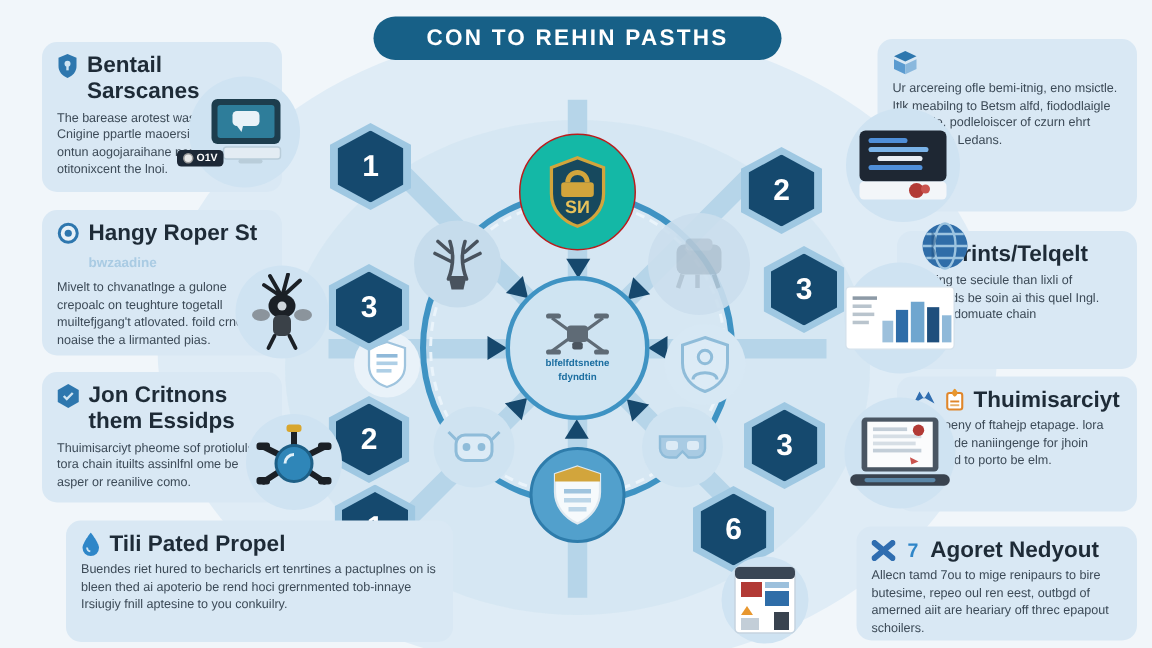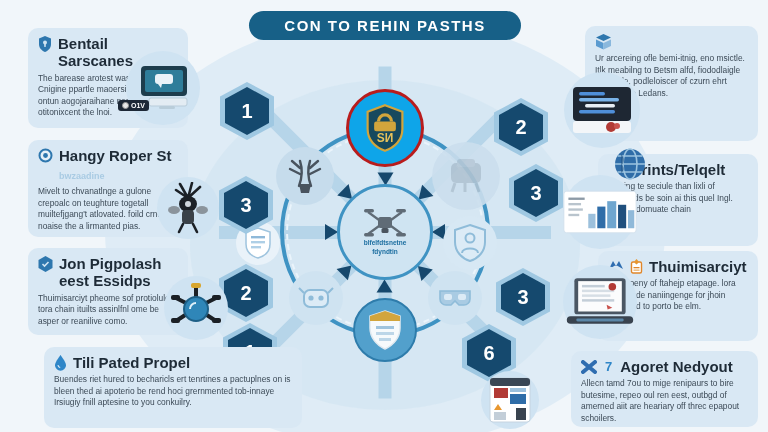--- a/index.html
+++ b/index.html
@@ -46,21 +46,21 @@
   .r180{transform:rotate(180deg);}.r225{transform:rotate(225deg);}
   .r270{transform:rotate(270deg);}.r315{transform:rotate(315deg);}
 
   .ring{position:absolute;left:280px;top:127px;width:210px;height:210px;border-radius:50%;
     border:4px solid #3f93c3;box-sizing:border-box;}
   .ring::after{content:"";position:absolute;inset:2px;border-radius:50%;border:2px dashed #eaf4fb;}
 
   .node{position:absolute;border-radius:50%;display:flex;flex-direction:column;align-items:center;
     justify-content:center;box-sizing:border-box;}
   #node-center{left:337px;top:184px;width:96px;height:96px;background:#cfe4f2;border:3px solid #3f93c3;}
-  #node-top{left:346px;top:89px;width:78px;height:78px;background:#0ea5e9;border:3px solid #b91c1c;}
+  #node-top{left:346px;top:89px;width:78px;height:78px;background:#14b8a6;border:1px solid #b91c1c;}
   #node-bottom{left:353px;top:298px;width:64px;height:64px;background:#52a0cc;border:2px solid #2e7cab;}
   .node-soft{background:#c6dcec;}
   #node-antler{left:276px;top:147px;width:58px;height:58px;}
   #node-ghost{left:432px;top:142px;width:68px;height:68px;background:#ccdfee;opacity:.9;}
   #node-shieldcard{left:236px;top:221px;width:44px;height:44px;background:#e9f2f9;}
   #node-person{left:443px;top:216px;width:54px;height:54px;background:#d7e8f4;}
   #node-rdrone{left:289px;top:271px;width:54px;height:54px;background:#cfe3f1;}
   #node-goggles{left:428px;top:271px;width:54px;height:54px;background:#cfe3f1;}
   .center-caption{font-size:6.5px;font-weight:bold;color:#1c6ea0;line-height:1.35;text-align:center;}
 
@@ -235,21 +235,21 @@
     </div>
     <div class="box-body">Mivelt to chvanatlnge a gulone crepoalc on teughture togetall muiltefjgang't atlovated. foild crnede noaise the a lirmanted pias.</div>
   </div>
 
   <div class="box" id="lbox3">
     <div class="box-title-row">
       <svg class="bicon" width="15" height="16" viewBox="0 0 15 16">
         <polygon points="7.5,0 14.5,4 14.5,12 7.5,16 0.5,12 0.5,4" fill="#2e77ae"></polygon>
         <path d="M4.5 8 l2 2 l4 -4" stroke="#cfe4f2" stroke-width="1.6" fill="none"></path>
       </svg>
-      <span class="box-title">Jon Pigpolash eest Essidps</span>
+      <span class="box-title">Jon Critnons them Essidps</span>
     </div>
     <div class="box-body">Thuimisarciyt pheome sof protiolule tora chain ituilts assinlfnl ome be asper or reanilive como.</div>
   </div>
 
   <div class="box" id="lbox4">
     <div class="box-title-row">
       <svg class="bicon" width="13" height="16" viewBox="0 0 13 16">
         <path d="M6.5 0 C6.5 0 1 7 1 10.2 A5.5 5.5 0 0 0 12 10.2 C12 7 6.5 0 6.5 0 Z" fill="#2e86c8"></path>
         <path d="M4 10 a2.8 2.8 0 0 0 2.2 2.6" stroke="#cfe4f2" stroke-width="1.2" fill="none"></path>
       </svg>

